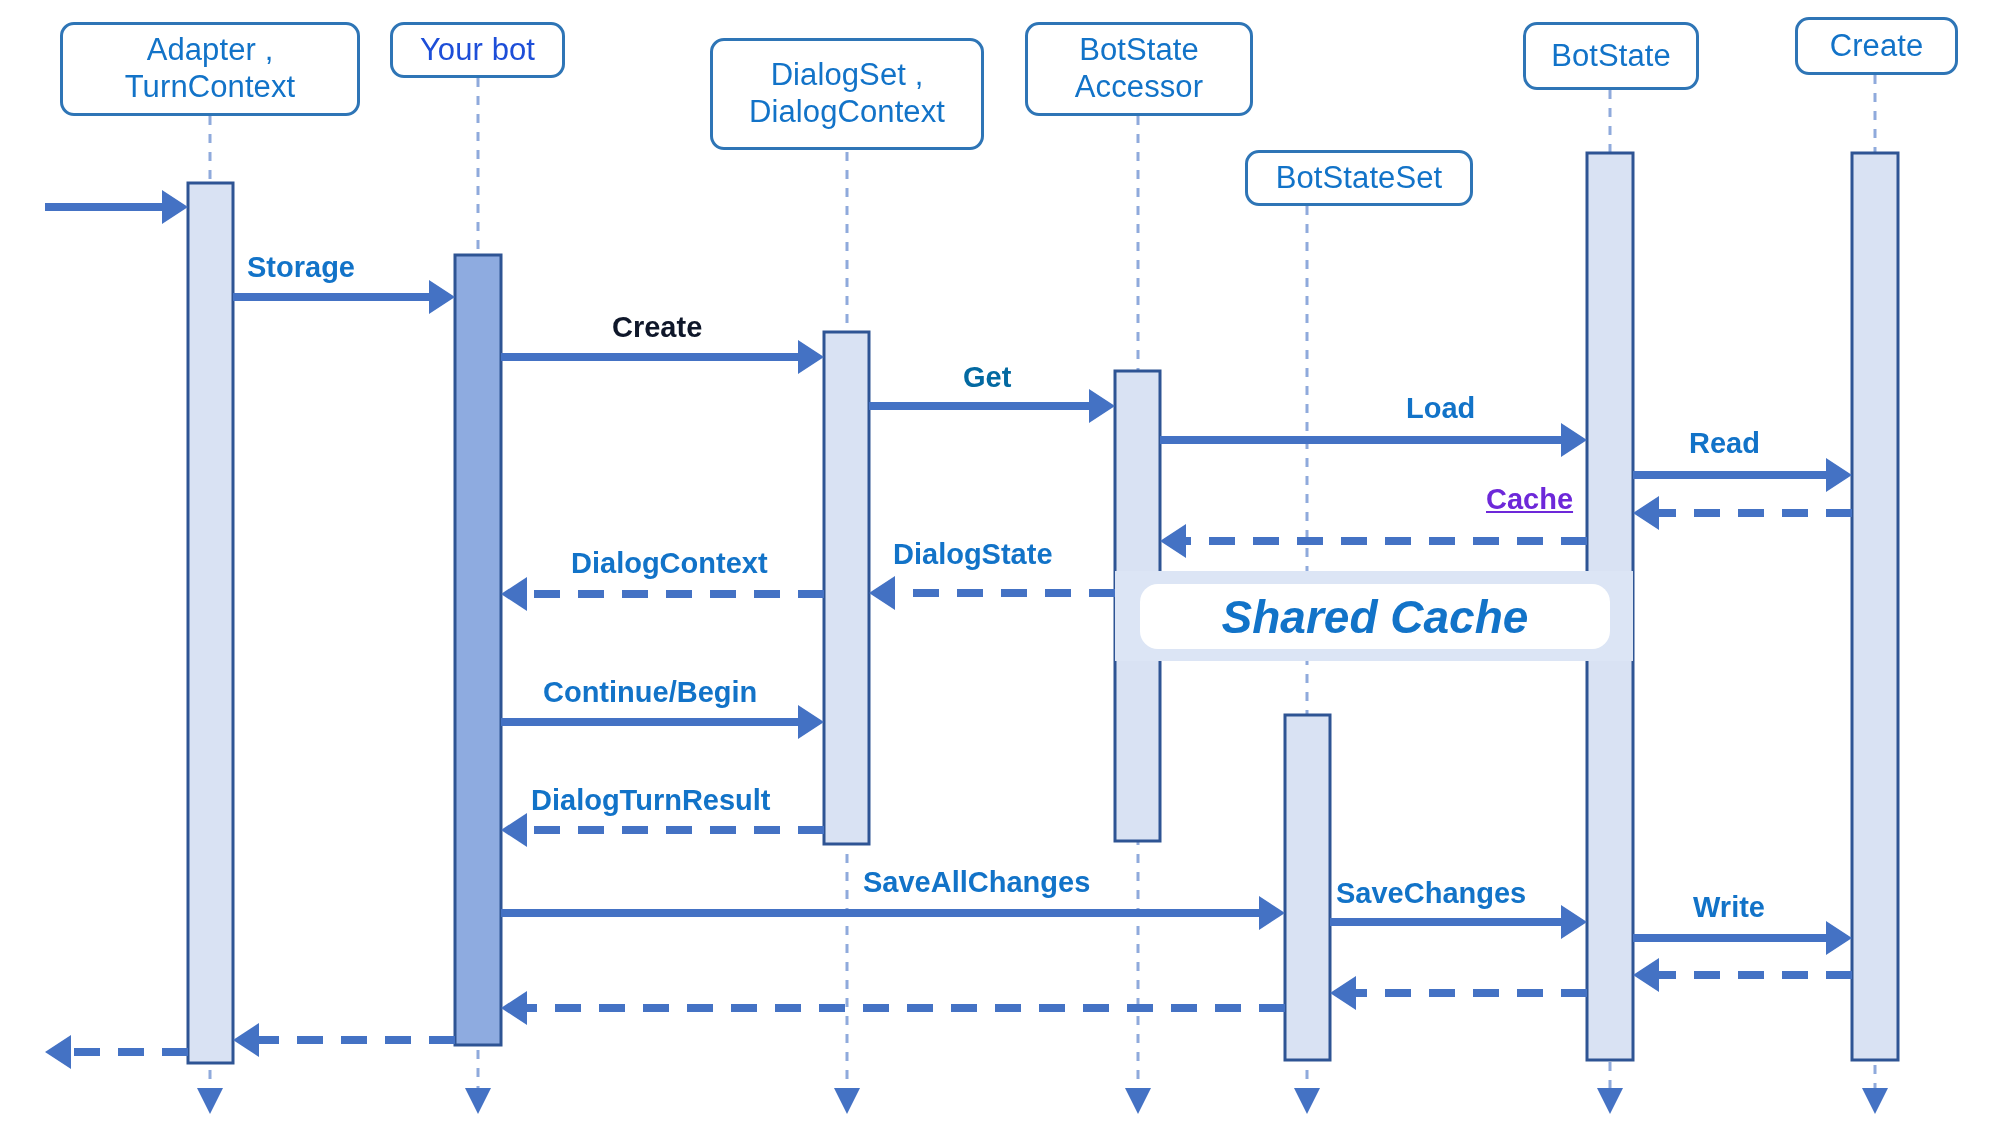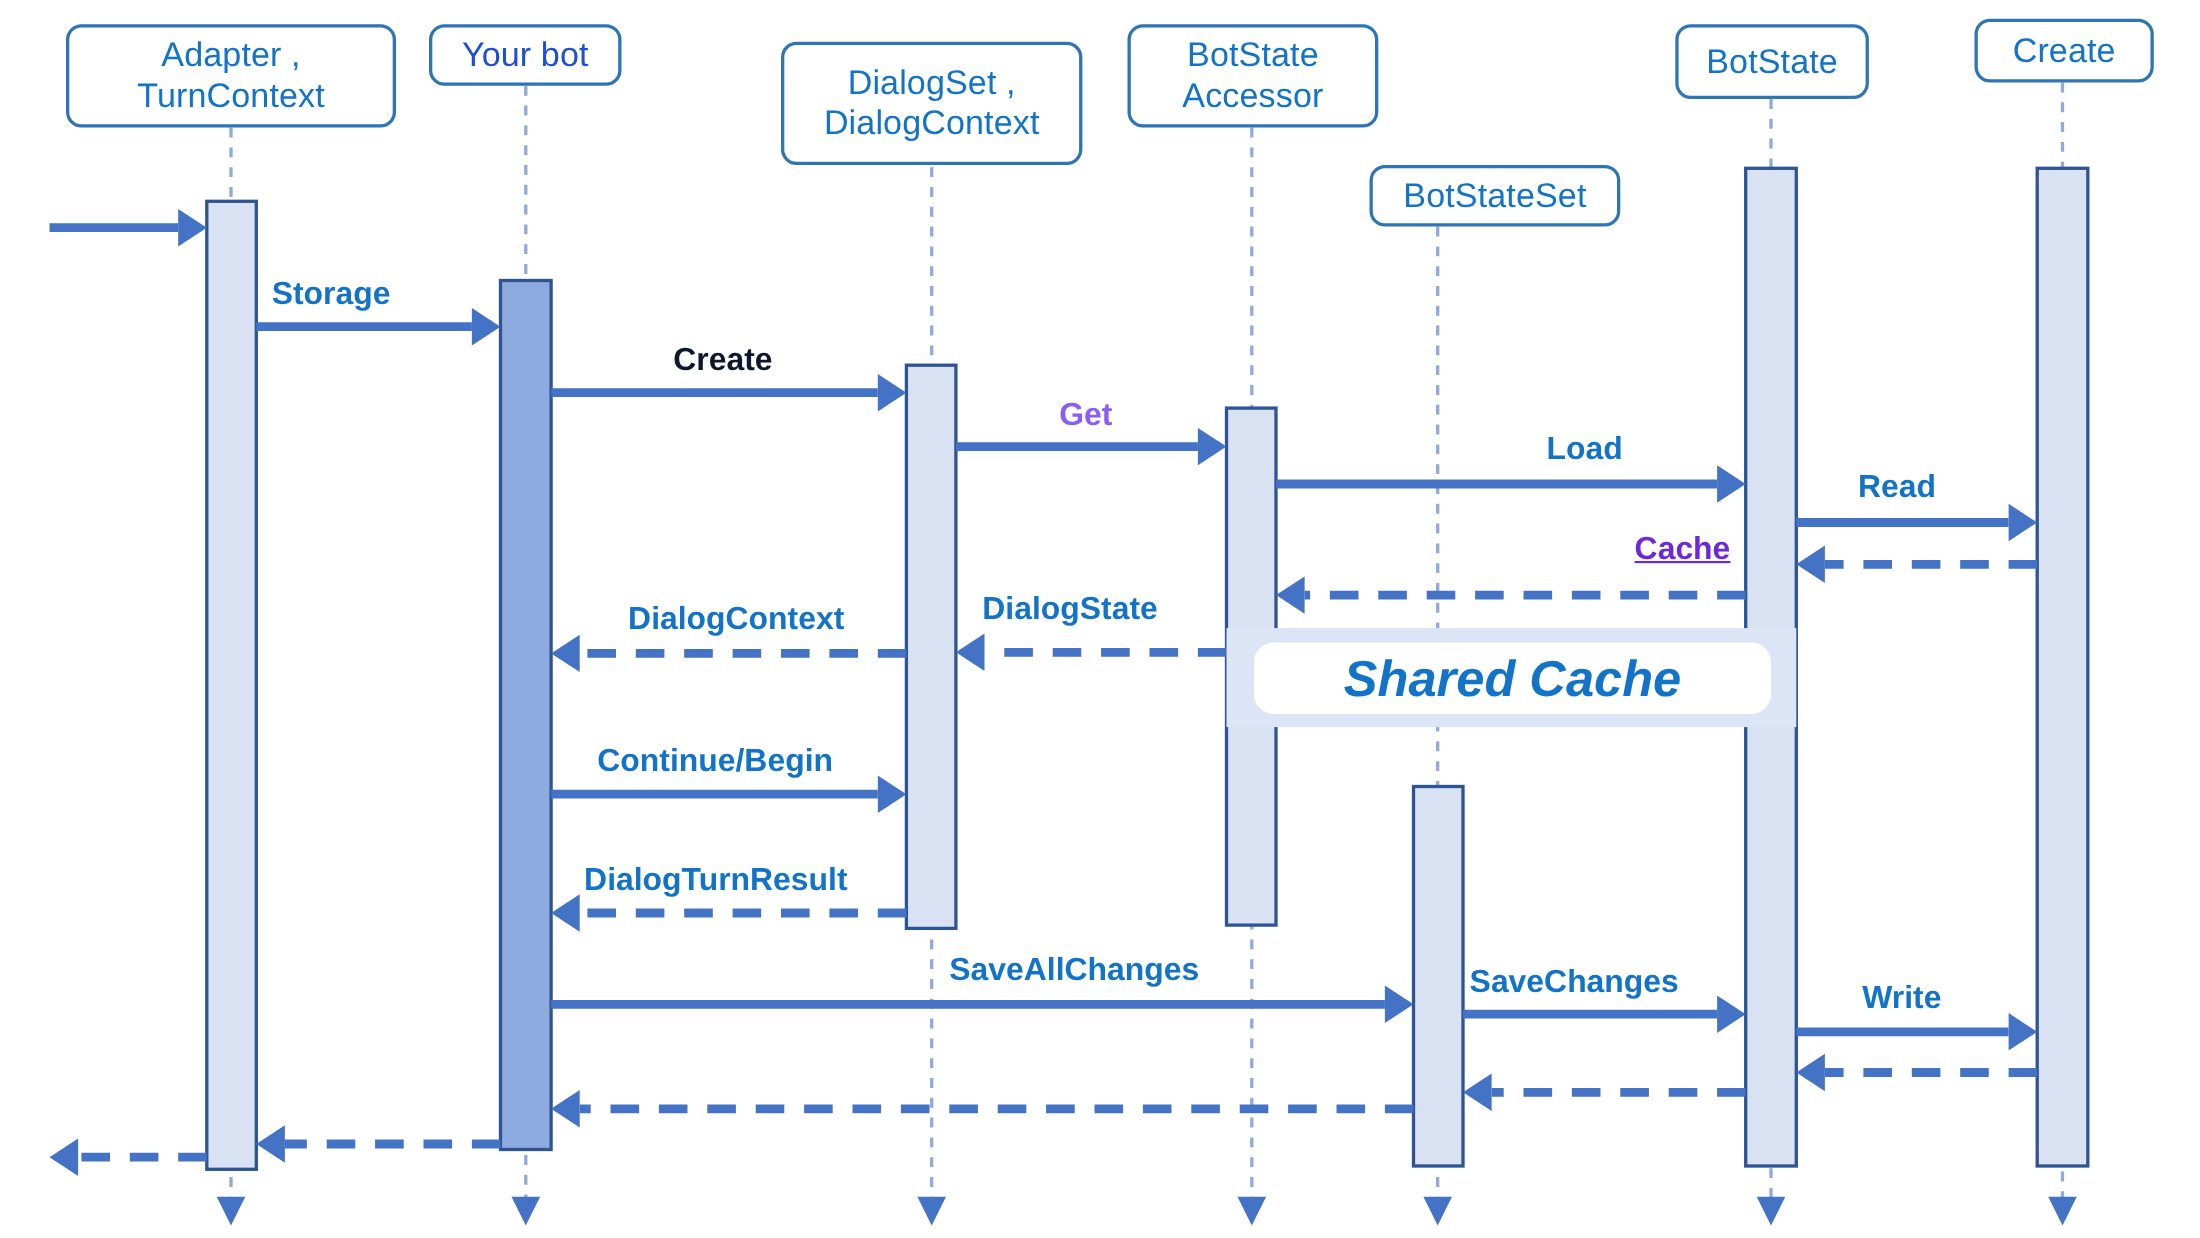--- a/index.html
+++ b/index.html
@@ -114,21 +114,21 @@
       <line x1="1285" y1="1008" x2="527" y2="1008" stroke="#4472C4" stroke-width="8" stroke-linecap="butt" stroke-dasharray="26 18"></line>
       <path d="M 501 1008 L 527 991 L 527 1025 Z" fill="#4472C4"></path>
       <line x1="455" y1="1040" x2="259" y2="1040" stroke="#4472C4" stroke-width="8" stroke-linecap="butt" stroke-dasharray="26 18"></line>
       <path d="M 233 1040 L 259 1023 L 259 1057 Z" fill="#4472C4"></path>
       <line x1="188" y1="1052" x2="71" y2="1052" stroke="#4472C4" stroke-width="8" stroke-linecap="butt" stroke-dasharray="26 18"></line>
       <path d="M 45 1052 L 71 1035 L 71 1069 Z" fill="#4472C4"></path>
     </svg>
 <div class="shared-band" style="left: 1115px; top: 571px; width: 518px; height: 90px; background: rgb(220, 229, 245);"></div>
     <div class="msg-label" style="left: 247px; top: 253px; color: rgb(18, 115, 200);">Storage</div>
     <div class="msg-label" style="left: 612px; top: 313px; color: #0f172a;">Create</div>
-    <div class="msg-label" style="left: 963px; top: 363px; color: #8b5cf6;">Get</div>
+    <div class="msg-label" style="left: 963px; top: 363px; color: #0369a1;">Get</div>
     <div class="msg-label" style="left: 1406px; top: 394px; color: rgb(18, 115, 200);">Load</div>
     <div class="msg-label" style="left: 1689px; top: 429px; color: rgb(18, 115, 200);">Read</div>
     <div class="msg-label" style="left: 1486px; top: 485px; color: #6d28d9; text-decoration: underline;">Cache</div>
     <div class="msg-label" style="left: 893px; top: 540px; color: rgb(18, 115, 200);">DialogState</div>
     <div class="msg-label" style="left: 571px; top: 549px; color: rgb(18, 115, 200);">DialogContext</div>
     <div class="msg-label" style="left: 543px; top: 678px; color: rgb(18, 115, 200);">Continue/Begin</div>
     <div class="msg-label" style="left: 531px; top: 786px; color: rgb(18, 115, 200);">DialogTurnResult</div>
     <div class="msg-label" style="left: 863px; top: 868px; color: rgb(18, 115, 200);">SaveAllChanges</div>
     <div class="msg-label" style="left: 1336px; top: 879px; color: rgb(18, 115, 200);">SaveChanges</div>
     <div class="msg-label" style="left: 1693px; top: 893px; color: rgb(18, 115, 200);">Write</div>

